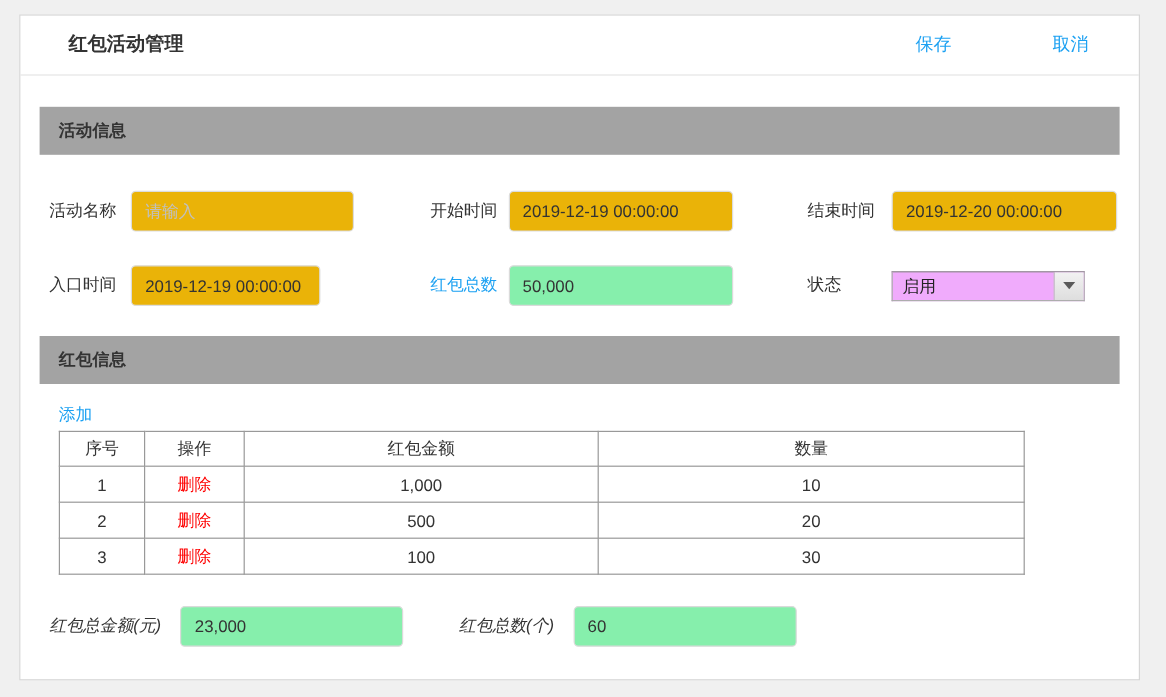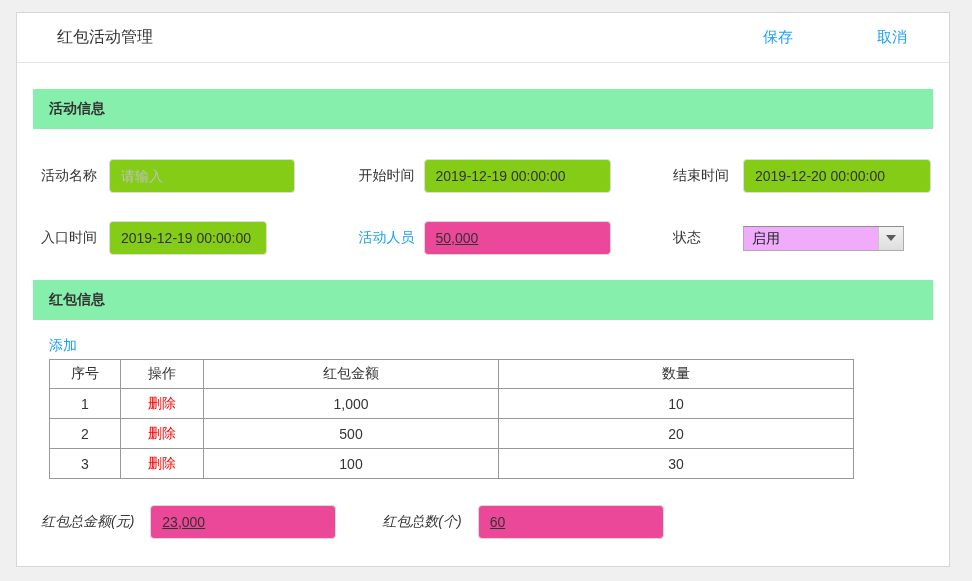--- a/index.html
+++ b/index.html
@@ -20,39 +20,39 @@
   
   .card-header {
     height: 50px;
     display: flex;
     align-items: center;
     padding: 0 42px 0 40px;
     border-bottom: 1px solid #e4e4e4;
   }
   .card-title {
     font-size: 16px;
-    font-weight: 400;
+    font-weight: 700;
     color: #333;
     margin-right: auto;
   }
   .link-btn {
     background: none;
     border: none;
     color: #1ca1f2;
     font-size: 15px;
     font-family: inherit;
     cursor: pointer;
     padding: 0;
     margin-left: 42px;
   }
   .header-btns { display: flex; gap: 42px; }
   
   .section-header {
     margin: 0 16px;
-    background: #86efac;
+    background: #a3a3a3;
     padding: 11px 16px;
     font-size: 14px;
     font-weight: bold;
     color: #333;
   }
   .section-header.first { margin-top: 26px; }
   .section-header.second { margin-top: 25px; }
   
   .form-row {
     display: flex;
@@ -73,33 +73,32 @@
     flex: 0 0 auto;
   }
   .fg-1 .flabel { width: 68px; }
   .fg-2 .flabel { width: 65px; }
   .fg-3 .flabel { width: 70px; }
   .flabel.link { color: #1ca1f2; cursor: pointer; }
   .txt-input {
     height: 34px;
     border: 1px solid #dcdcdc;
     border-radius: 4px;
-    background: #84cc16;
+    background: #eab308;
     font-size: 14px;
     color: #333;
     padding: 0 11px;
     font-family: inherit;
     outline: none;
   }
   .txt-input::placeholder { color: #c0c0c0; }
   .txt-input.disabled {
-    background: #ec4899;
+    background: #86efac;
     border-color: #dadada;
     color: #333;
-    text-decoration: underline;
   }
   .w186 { width: 186px; }
   .w187 { width: 187px; }
   .w188 { width: 188px; }
   .w158 { width: 158px; }
   
   .mac-select {
     width: 161px;
     height: 25px;
     display: flex;
@@ -197,21 +196,21 @@
       <input class="txt-input w188" type="text" value="2019-12-20 00:00:00" style="">
     </div>
   </div>
 
   <div class="form-row r2">
     <div class="fgroup fg-1">
       <span class="flabel">入口时间</span>
       <input class="txt-input w158" type="text" value="2019-12-19 00:00:00" style="">
     </div>
     <div class="fgroup fg-2">
-      <span class="flabel link">活动人员</span>
+      <span class="flabel link">红包总数</span>
       <input class="txt-input w187 disabled" type="text" disabled="" value="50,000" style="">
     </div>
     <div class="fgroup fg-3">
       <span class="flabel">状态</span>
       <div class="mac-select">
         <span class="mac-select-text">启用</span>
         <span class="mac-select-btn">
             <span class="tri"></span>
           </span>
       </div>

